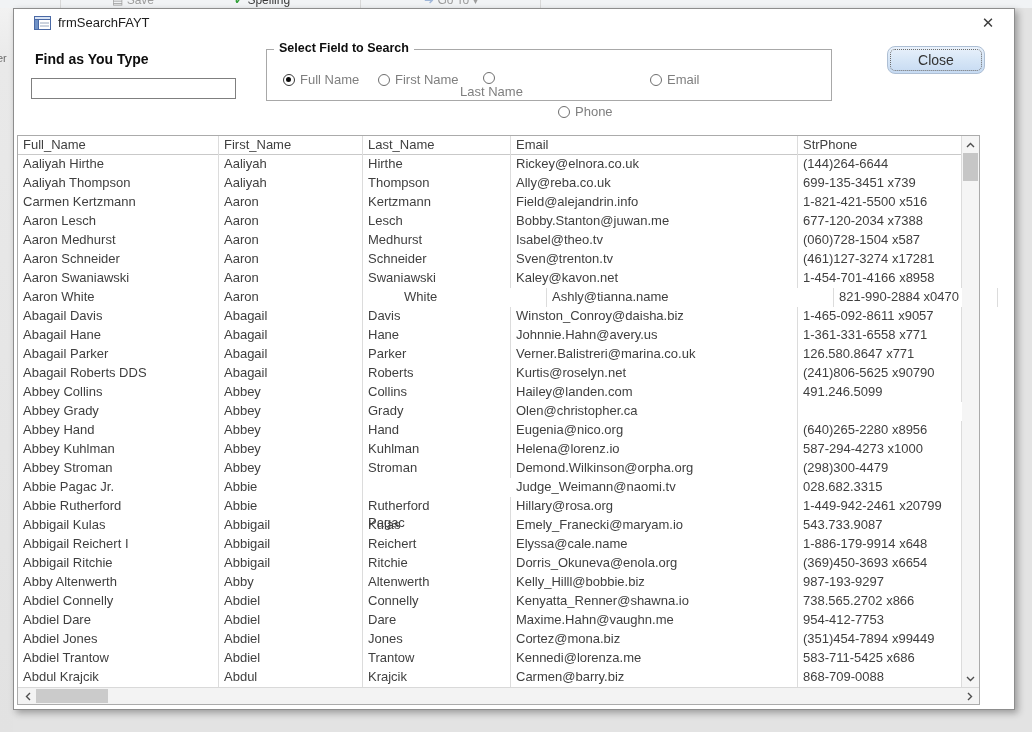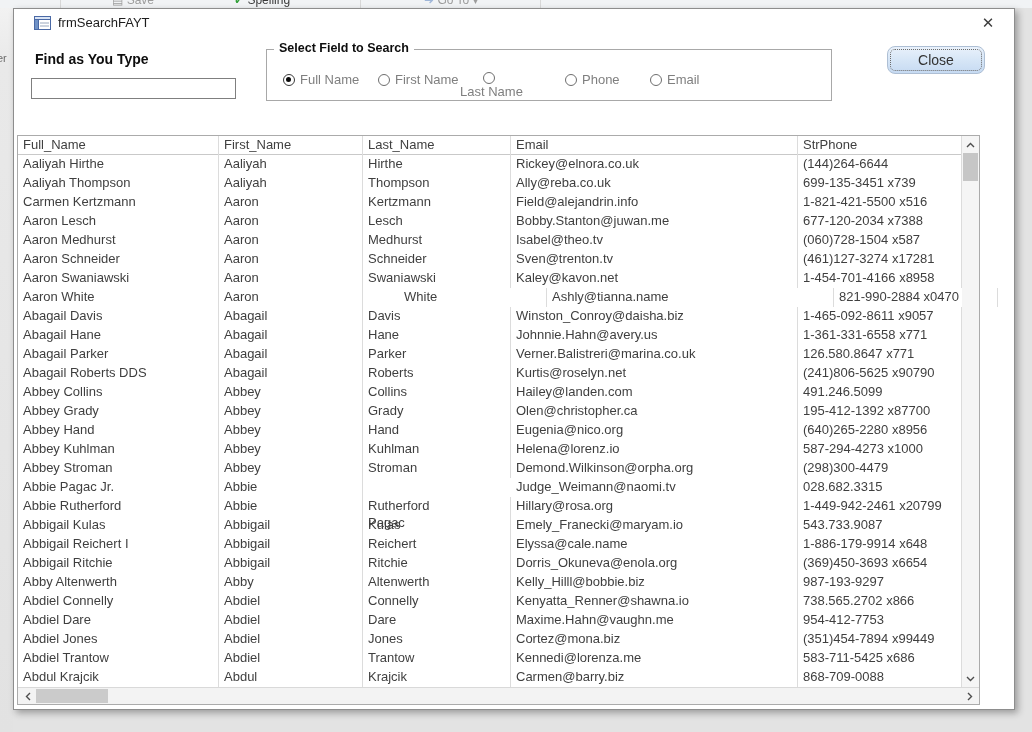--- a/index.html
+++ b/index.html
@@ -119,21 +119,21 @@
           <span class="radio-label">Full Name</span>
         </div>
         <div class="radio-item" style="left: 111px;">
           <span class="radio-circle"></span>
           <span class="radio-label">First Name</span>
         </div>
         <div class="radio-item" style="left: 193px; flex-direction: column;">
           <span class="radio-circle"></span>
           <span class="radio-label">Last Name</span>
         </div>
-        <div class="radio-item" style="left: 298px;">
+        <div class="radio-item" style="left: 291px; margin-top: 32px;">
           <span class="radio-circle"></span>
           <span class="radio-label">Phone</span>
         </div>
         <div class="radio-item" style="left: 383px;">
           <span class="radio-circle"></span>
           <span class="radio-label">Email</span>
         </div>
       </div>
   </div>
 
@@ -237,21 +237,20 @@
           <div class="cell" style="width: 144px;">Abbey</div>
           <div class="cell" style="width: 148px;">Collins</div>
           <div class="cell" style="width: 287px;">Hailey@landen.com</div>
           <div class="cell" style="width: 164px;">491.246.5099</div>
         </div>
         <div class="lb-row">
           <div class="cell" style="width: 201px;">Abbey Grady</div>
           <div class="cell" style="width: 144px;">Abbey</div>
           <div class="cell" style="width: 148px;">Grady</div>
           <div class="cell" style="width: 287px;">Olen@christopher.ca</div>
-          <div class="cell" style="width: 164px;">195-412-1392 x87700</div>
         </div>
         <div class="lb-row">
           <div class="cell" style="width: 201px;">Abbey Hand</div>
           <div class="cell" style="width: 144px;">Abbey</div>
           <div class="cell" style="width: 148px;">Hand</div>
           <div class="cell" style="width: 287px;">Eugenia@nico.org</div>
           <div class="cell" style="width: 164px;">(640)265-2280 x8956</div>
         </div>
         <div class="lb-row">
           <div class="cell" style="width: 201px;">Abbey Kuhlman</div>

